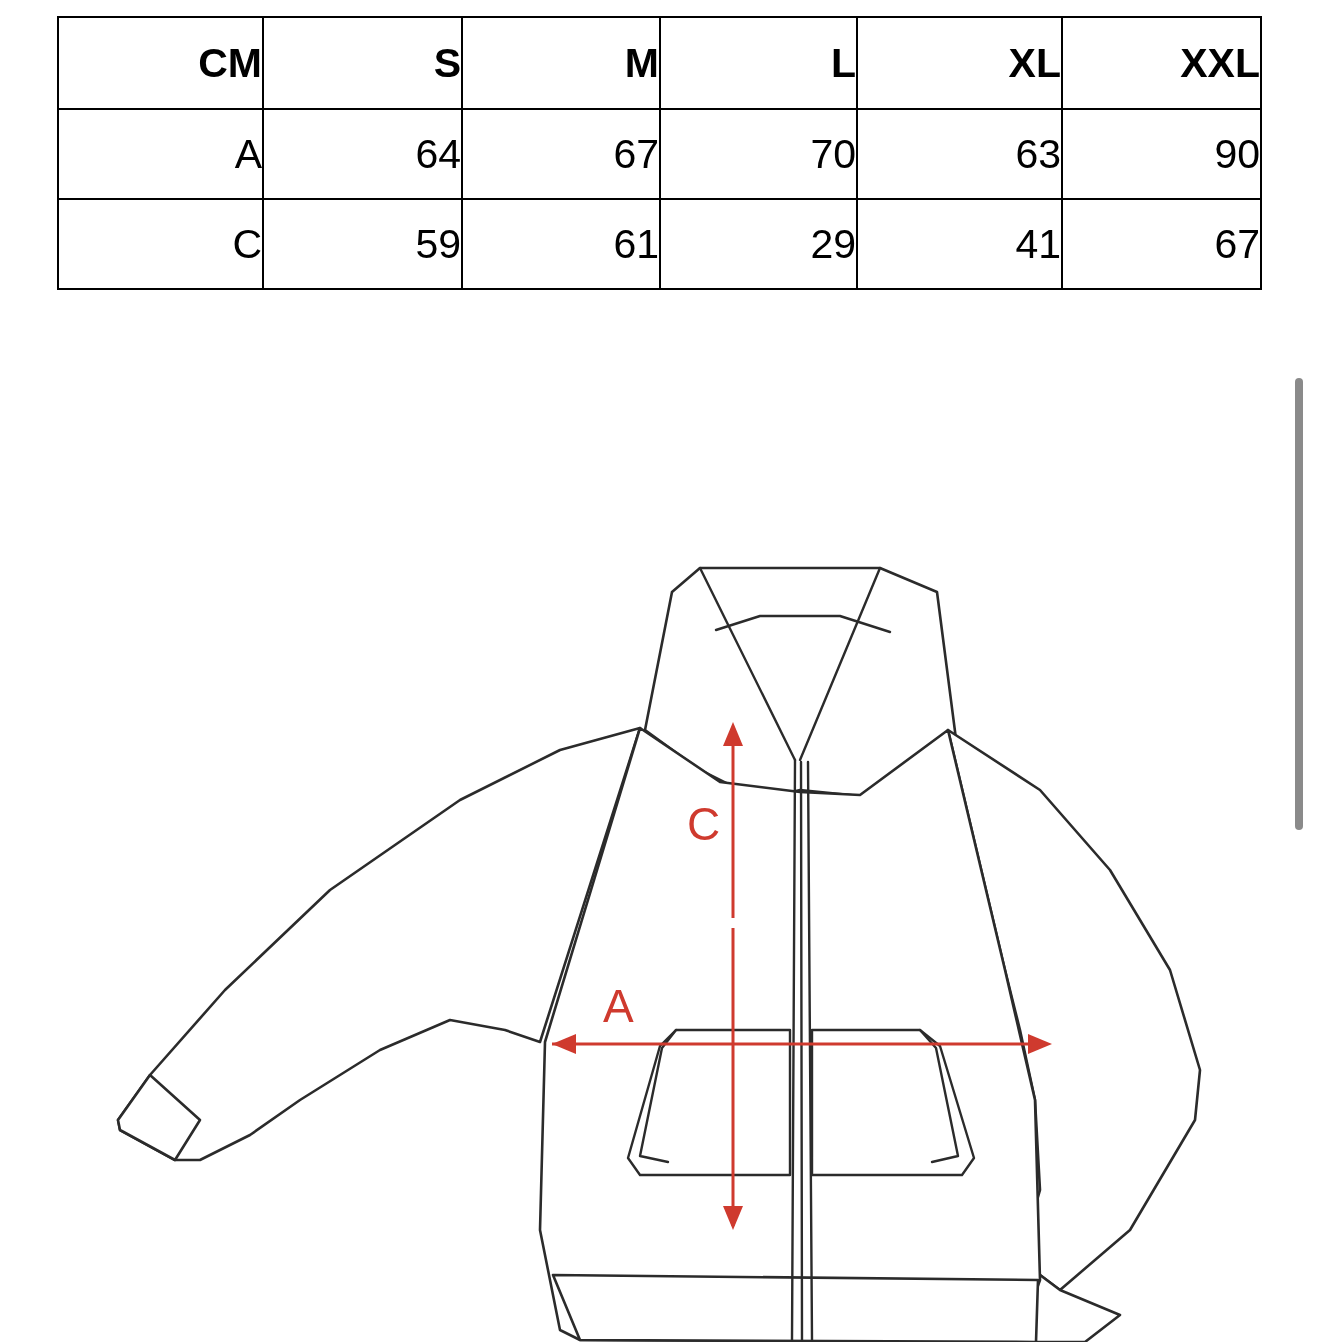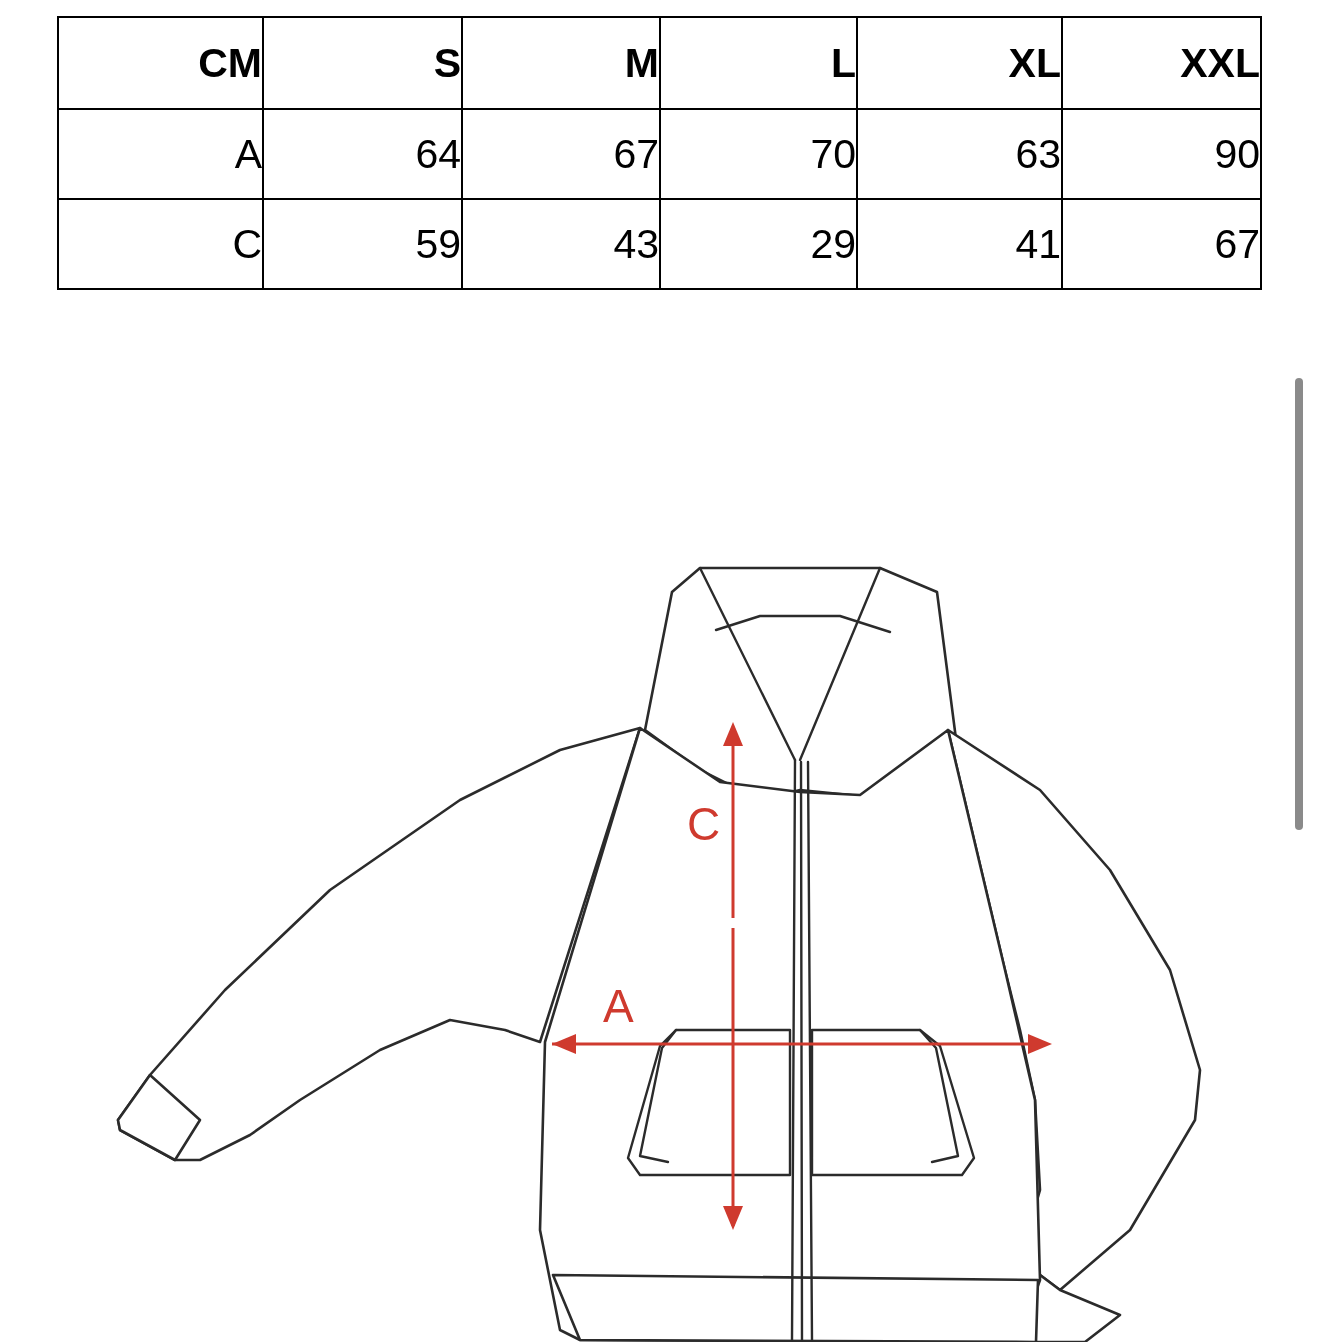--- a/index.html
+++ b/index.html
@@ -132,21 +132,21 @@
         <td>A</td>
         <td>64</td>
         <td>67</td>
         <td>70</td>
         <td>63</td>
         <td>90</td>
       </tr>
       <tr>
         <td>C</td>
         <td>59</td>
-        <td>43</td>
+        <td>61</td>
         <td>29</td>
         <td>41</td>
         <td>67</td>
       </tr>
     </tbody>
   </table>
 </div>
 
 <div id="scrollbar-track">
   <div id="scrollbar-thumb"></div>

